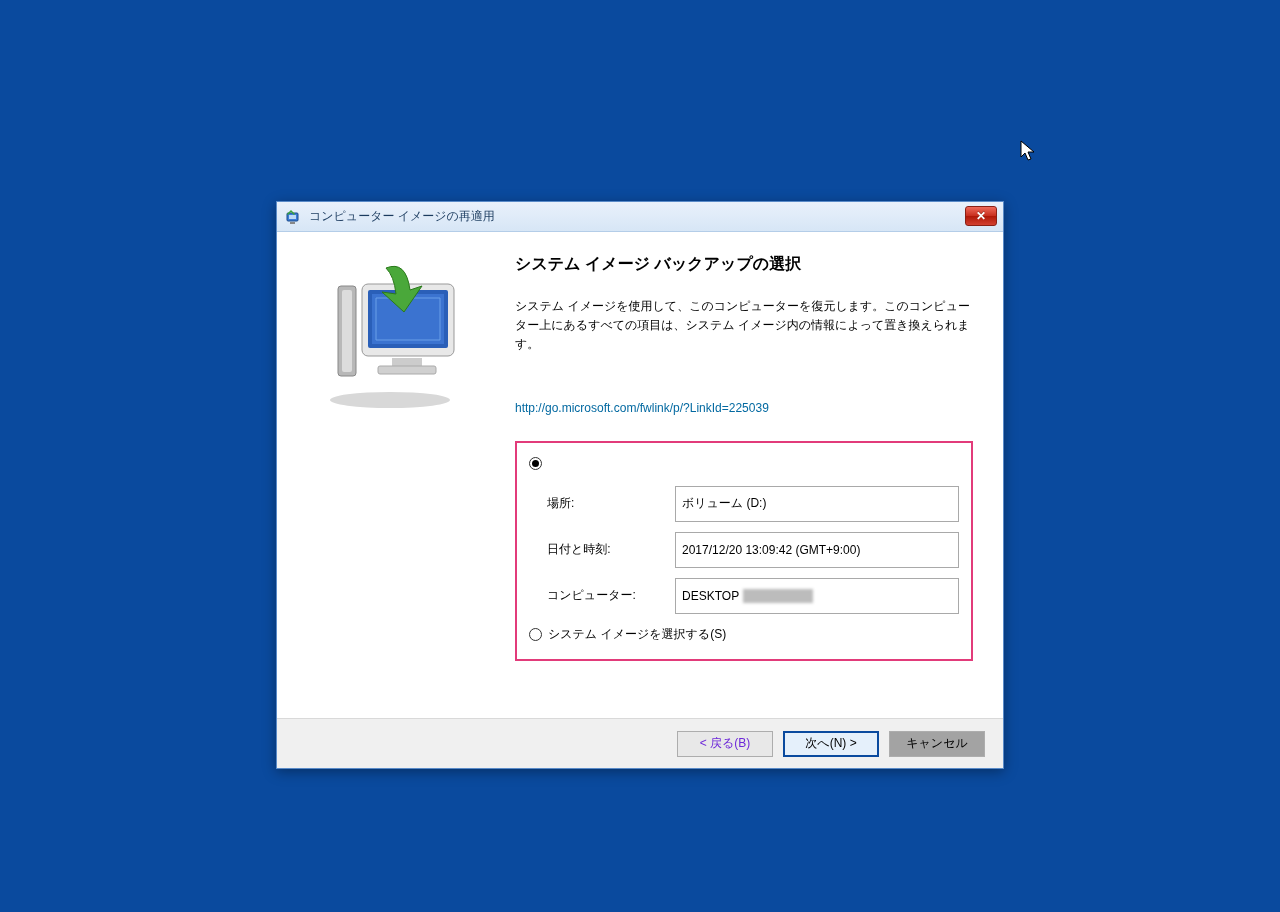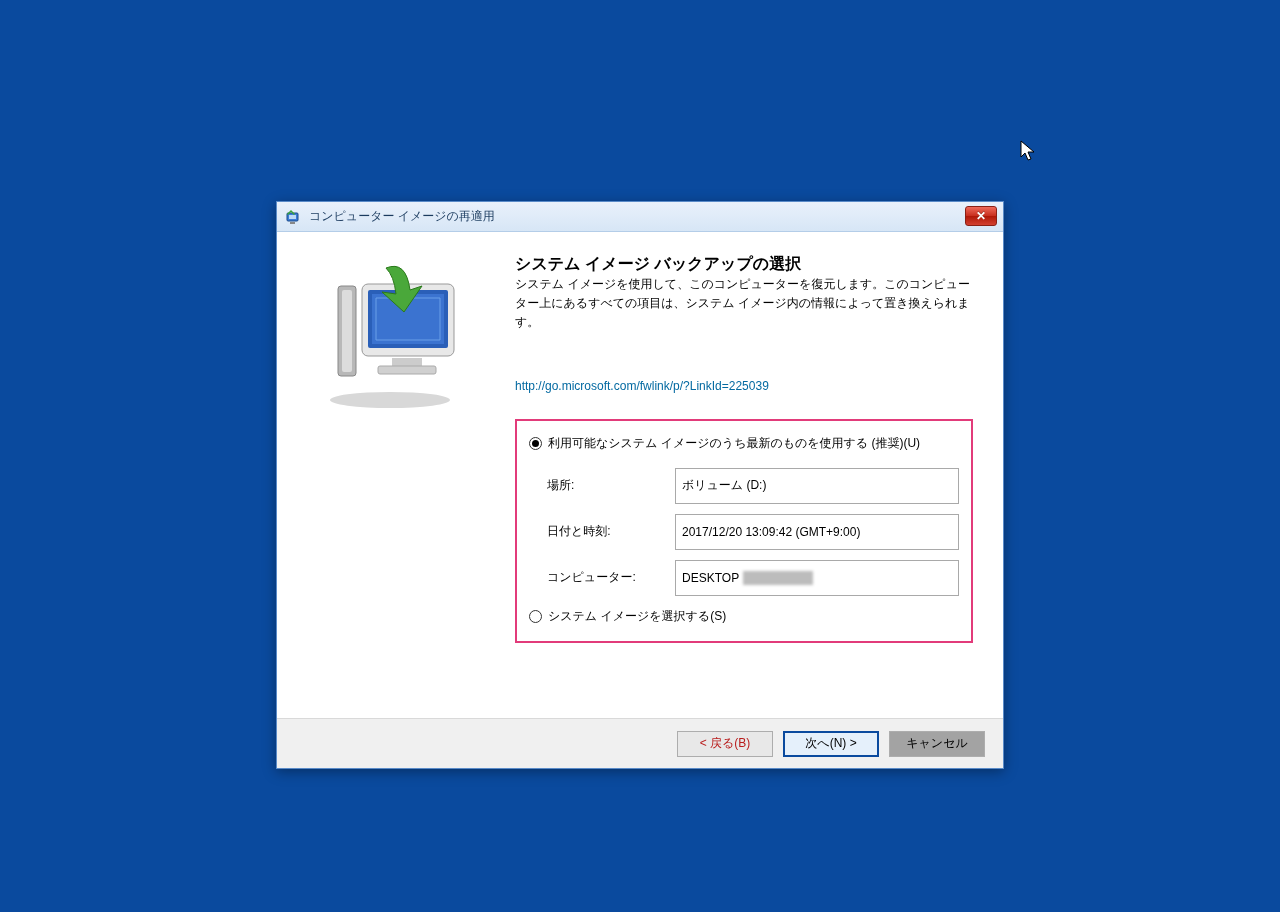--- a/index.html
+++ b/index.html
@@ -43,21 +43,21 @@
     .close-btn span { text-shadow: 0 -1px 0 rgba(0,0,0,.3); }
     .body { display: flex; height: calc(100% - 30px - 50px); }
     .sidebar {
       width: 226px;
       background: #fff;
       display: flex; justify-content: center;
       padding-top: 30px;
     }
     .sidebar-img { width: 160px; height: 150px; }
     .content { flex: 1; padding: 22px 30px 10px 12px; color: #000; }
-    .heading { font-size: 16px; font-weight: bold; }
+    .heading { font-size: 16px; font-weight: bold; margin-bottom: 22px; }
     .desc { font-size: 12px; line-height: 1.6; margin-bottom: 46px; }
     .ts-label { font-size: 12px; }
     .ts-link { font-size: 12px; color: #0369a1; }
     .highlight-box {
       border: 2px solid #e23b7a;
       margin-top: 26px; padding: 14px 12px 16px;
     }
     .radio-row { display: flex; align-items: center; margin-bottom: 16px; }
     .radio-row.last { margin-bottom: 0; margin-top: 12px;}
     .radio { width: 13px; height: 13px; border: 1px solid #333; border-radius: 50%; margin-right: 6px; display:inline-flex; align-items:center; justify-content:center; background:#fff;}
@@ -78,21 +78,21 @@
       display:flex; justify-content:flex-end; align-items:center;
       padding-right: 18px; gap: 10px;
     }
     .btn {
       min-width: 96px; height: 26px;
       border: 1px solid #adadad; background: #a3a3a3;
       font-size: 12px; font-family: inherit;
       display:inline-flex; align-items:center; justify-content:center;
       cursor: pointer;
     }
-    .btn.disabled { color: #b91c1c; background:#e8e8e8; cursor:default;}
+    .btn.disabled { color: #6d28d9; background:#e8e8e8; cursor:default;}
     .btn.primary { border: 2px solid #0a4a9e; background:#e5f0fb; }
   </style>
 </head>
 <body>
 
 <div class="cursor">
   <svg viewBox="0 0 16 24">
       <path d="M1 1 L1 17 L5 13 L8 20 L11 19 L8 12 L14 12 Z" fill="#fff" stroke="#000" stroke-width="1"></path>
     </svg>
 </div>
@@ -132,21 +132,20 @@
     </div>
 
     <div class="content">
       <div class="heading">システム イメージ バックアップの選択</div>
       <div class="desc">システム イメージを使用して、このコンピューターを復元します。このコンピューター上にあるすべての項目は、システム イメージ内の情報によって置き換えられます。</div>
       <div class="ts-link">http://go.microsoft.com/fwlink/p/?LinkId=225039</div>
 
       <div class="highlight-box">
         <div class="radio-row">
           <span class="radio checked"></span>
-          <span class="radio-label">利用可能なシステム イメージのうち最新のものを使用する (推奨)(U)</span>
         </div>
         <div class="fields">
           <div class="field">
             <span class="field-label">場所:</span>
             <div class="field-value">
                 <span>ボリューム (D:)</span>
               </div>
           </div>
           <div class="field">
             <span class="field-label">日付と時刻:</span>

